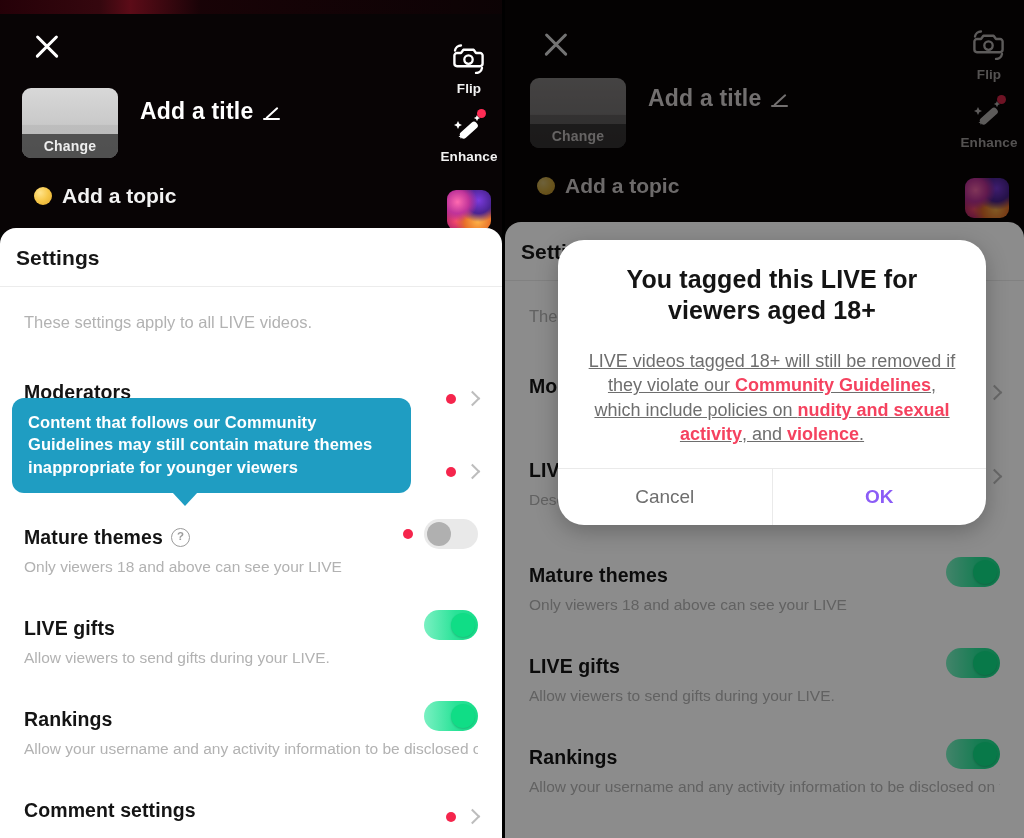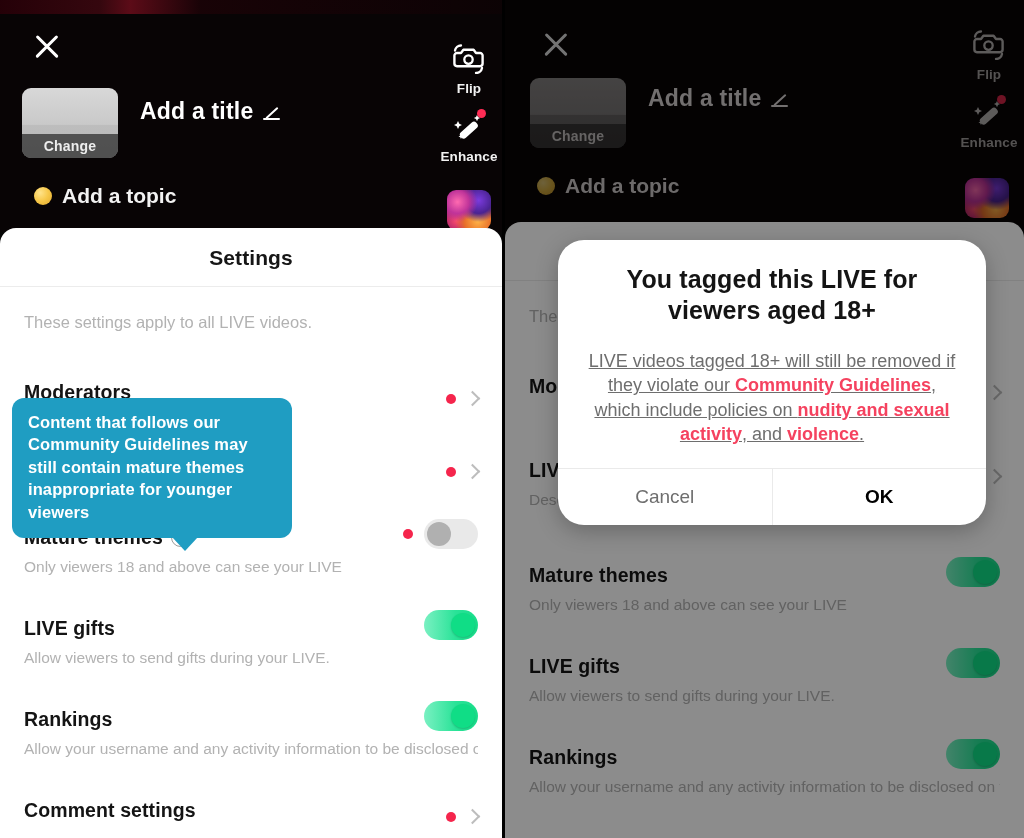--- a/index.html
+++ b/index.html
@@ -61,21 +61,21 @@
       radial-gradient(circle at 72% 26%,#7b3bdd 0%,#4a2391 30%,rgba(0,0,0,0) 50%),
       radial-gradient(circle at 70% 78%,#ffb347 0%,#e8702a 30%,rgba(0,0,0,0) 52%),
       radial-gradient(circle at 22% 76%,#ff4d6d 0%,#a31f6c 30%,rgba(0,0,0,0) 52%),
       linear-gradient(135deg,#2a0f49,#130726);}
   .panel-right .fx-thumb{filter:brightness(.92);}
 
   
   .sheet{position:absolute;left:0;width:100%;background:#fff;border-radius:16px 16px 0 0;overflow:hidden;}
   .panel-left .sheet{top:228px;height:610px;}
   .panel-right .sheet{top:222px;height:616px;}
-  .sheet-title{text-align:center;font-size:21px;font-weight:700;color:#161616;padding:18px 16px 16px;letter-spacing:.1px;}
+  .sheet-title{font-size:21px;font-weight:700;color:#161616;padding:18px 16px 16px;letter-spacing:.1px;}
   .sheet-div{height:1px;background:#ececec;}
   .sheet-body{padding:0 24px;}
   .sheet-note{color:#b2b2b2;font-size:16.5px;padding:26px 0 22px;}
 
   .row{display:flex;align-items:flex-end;justify-content:space-between;min-height:40px;padding:10px 0 0;}
   .row-label{display:flex;align-items:center;gap:8px;color:#141414;font-size:19.5px;font-weight:600;letter-spacing:.1px;}
   .row-sub{color:#b2b2b2;font-size:15.5px;line-height:1.42;padding:7px 0 12px;}
   .row-right{display:flex;align-items:center;gap:11px;}
   .dot{width:10px;height:10px;border-radius:50%;background:#f5254c;display:inline-block;}
   .chev{width:9px;height:9px;border-right:2.6px solid #bdbdbd;border-top:2.6px solid #bdbdbd;transform:rotate(45deg);display:inline-block;}
@@ -83,39 +83,39 @@
     font-size:11.5px;line-height:15px;text-align:center;font-weight:700;display:inline-block;}
 
   .toggle{width:54px;height:30px;border-radius:15px;position:relative;cursor:pointer;flex:0 0 auto;}
   .toggle .knob{position:absolute;top:3px;width:24px;height:24px;border-radius:50%;}
   .toggle.on{background:linear-gradient(90deg,#7af0c2 0%,#2ae398 58%,#19dd8a 100%);}
   .toggle.on .knob{right:3px;background:#10dd86;box-shadow:0 1px 2px rgba(0,0,0,.18);}
   .toggle.off{background:#e9e9e9;}
   .toggle.off .knob{left:3px;background:#b0b0b0;}
 
   
-  .tooltip{position:absolute;left:12px;top:398px;width:280px;background:#1f9dc2;border-radius:12px;
+  .tooltip{position:absolute;left:12px;top:398px;width:399px;background:#1f9dc2;border-radius:12px;
     padding:13px 16px 15px;box-sizing:border-box;z-index:30;}
   .tooltip .tt{color:#fff;font-size:16.5px;font-weight:700;line-height:1.36;letter-spacing:.1px;}
   .tooltip:after{content:"";position:absolute;left:160px;bottom:-13px;width:0;height:0;
     border-left:13px solid transparent;border-right:13px solid transparent;border-top:14px solid #1f9dc2;}
 
   
   .dim{position:absolute;left:0;top:0;width:100%;height:838px;background:rgba(0,0,0,.45);z-index:40;}
   .modal{position:absolute;left:53px;top:240px;width:428px;background:#fff;border-radius:26px;z-index:50;
     overflow:hidden;box-shadow:0 6px 22px rgba(0,0,0,.25);}
   .modal-body{padding:24px 26px 22px;text-align:center;}
   .modal-title{font-size:25px;font-weight:700;color:#141414;line-height:1.24;letter-spacing:.1px;}
   .modal-p{font-size:18px;color:#6e6e6e;line-height:1.35;margin-top:19px;}
   .modal-p.second{margin-top:23px;text-decoration:underline;}
   .modal-p b{color:#f5425f;font-weight:700;}
   .modal-actions{display:flex;border-top:1px solid #eaeaea;}
   .modal-btn{flex:1;text-align:center;padding:17px 12px;font-size:19px;cursor:pointer;}
   .modal-btn.cancel{color:#6e6e6e;font-weight:400;border-right:1px solid #eaeaea;}
-  .modal-btn.ok{color:#000000;font-weight:700;}
+  .modal-btn.ok{color:#8b5cf6;font-weight:700;}
 </style>
 </head>
 <body>
 
 <div class="screen">
 
   <div class="panel panel-left">
 
     <div class="live-header">
       <div class="hdr-tint"></div>

